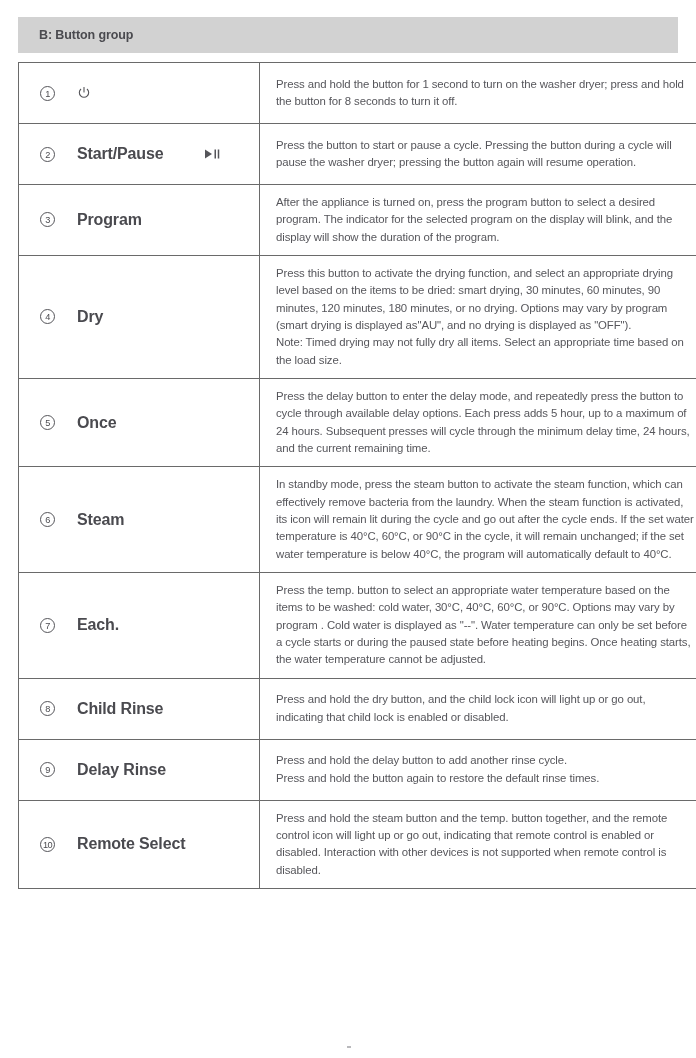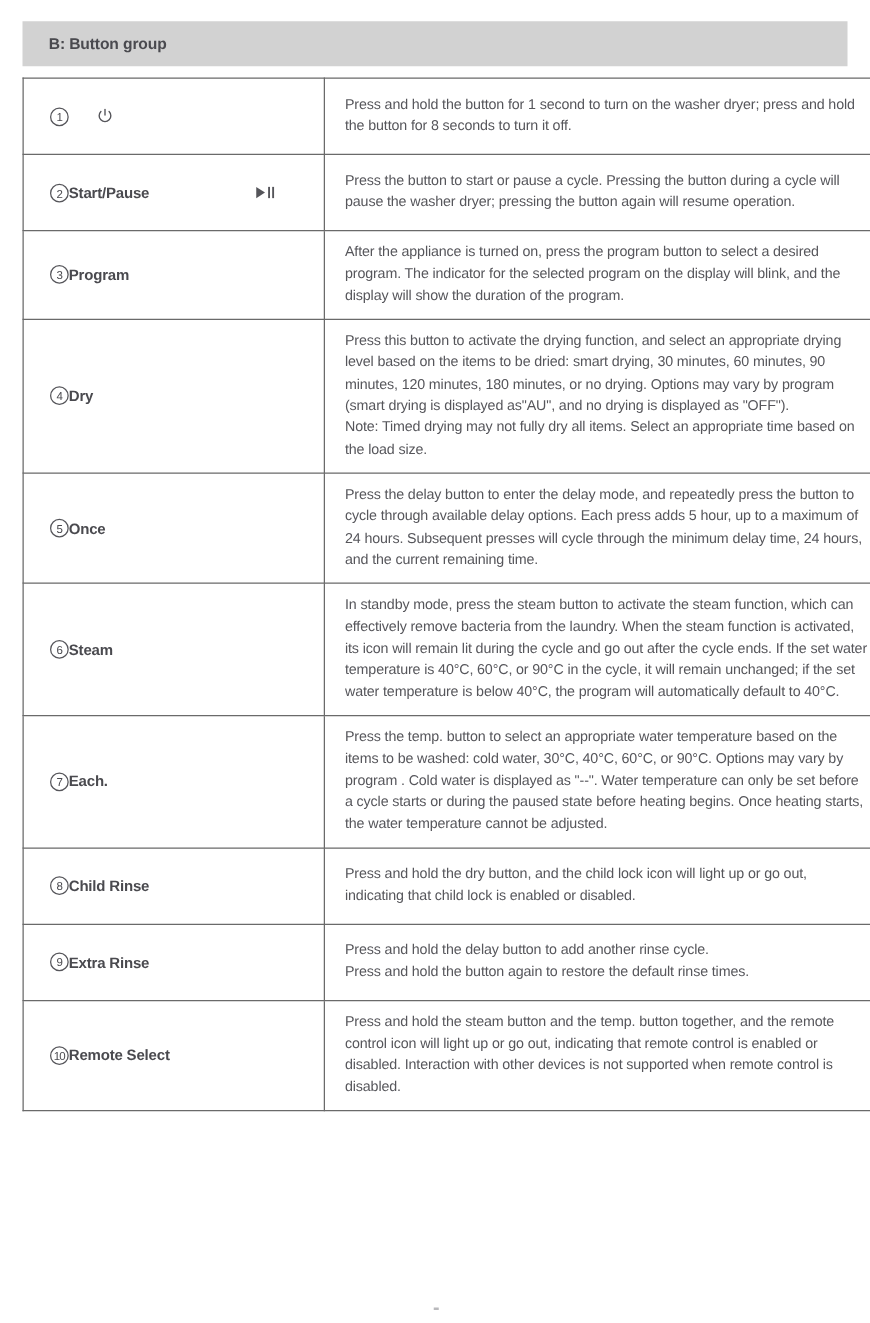--- a/index.html
+++ b/index.html
@@ -77,21 +77,22 @@
     font-size: 9.2px;
     line-height: 15px;
     text-align: center;
     color: #4a4a4f;
     font-weight: normal;
     font-family: "Liberation Sans", "DejaVu Sans", sans-serif;
     letter-spacing: -0.6px;
     box-sizing: border-box;
   }
   .label-text {
-    font-size: 12px;
+    margin-left: 22px;
+    font-size: 16px;
     font-weight: bold;
     color: #4a4a4f;
     letter-spacing: -0.15px;
     white-space: nowrap;
   }
   .label-icon {
     margin-left: 22px;
     display: inline-flex;
     align-items: center;
     color: #55555a;
@@ -244,21 +245,21 @@
         </td>
         <td class="cell-desc">
           <div class="desc-text">Press and hold the dry button, and the child lock icon will light up or go out, indicating that child lock is enabled or disabled.</div>
         </td>
       </tr>
 
       <tr>
         <td class="cell-label">
           <div class="label-inner">
             <span class="num-badge">9</span>
-            <span class="label-text">Extra Rinse</span>
+            <span class="label-text">Delay Rinse</span>
           </div>
         </td>
         <td class="cell-desc">
           <div class="desc-text">Press and hold the delay button to add another rinse cycle.
 Press and hold the button again to restore the default rinse times.</div>
         </td>
       </tr>
 
       <tr>
         <td class="cell-label">

